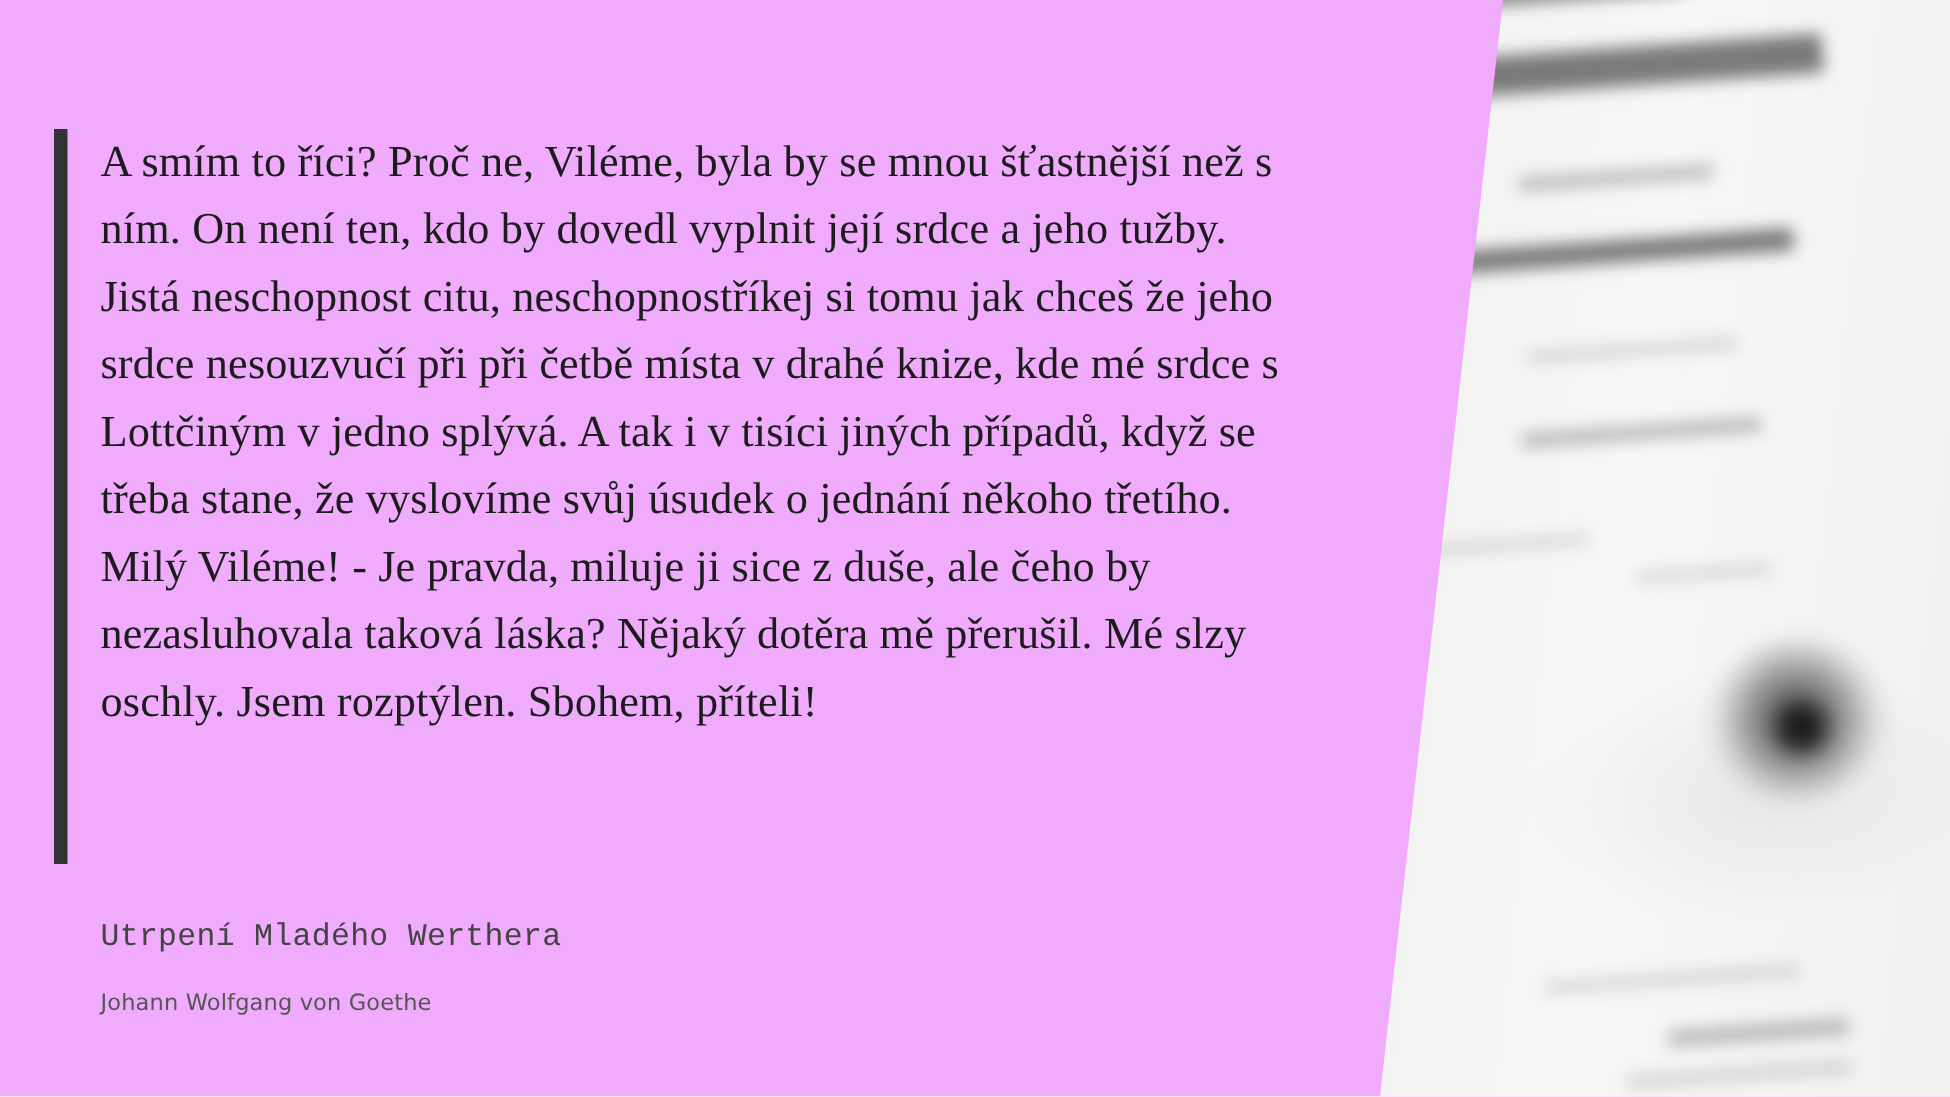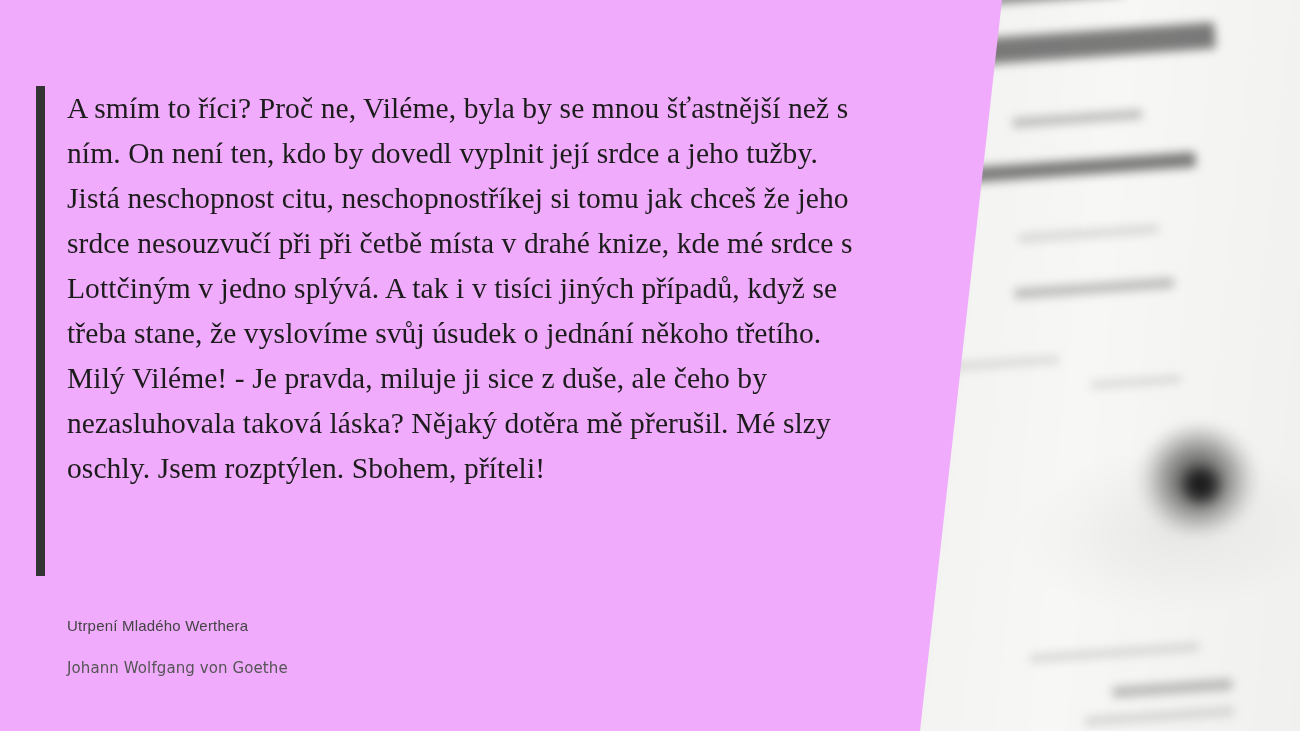--- a/index.html
+++ b/index.html
@@ -93,22 +93,22 @@
     letter-spacing: 0.1px;
     max-width: 800px;
   }
 
   .attrib {
     position: absolute;
     left: 67px;
     top: 612px;
   }
   .attrib .title {
-    font-family: Liberation Sans, sans-serif;
-    font-size: 15px;
+    font-family: Liberation Mono, monospace;
+    font-size: 21px;
     color: #444444;
     line-height: 28px;
     letter-spacing: 0.2px;
   }
   .attrib .author {
     font-family: "DejaVu Sans", "Liberation Sans", sans-serif;
     font-size: 15px;
     color: #555555;
     line-height: 24px;
     margin-top: 16px;

